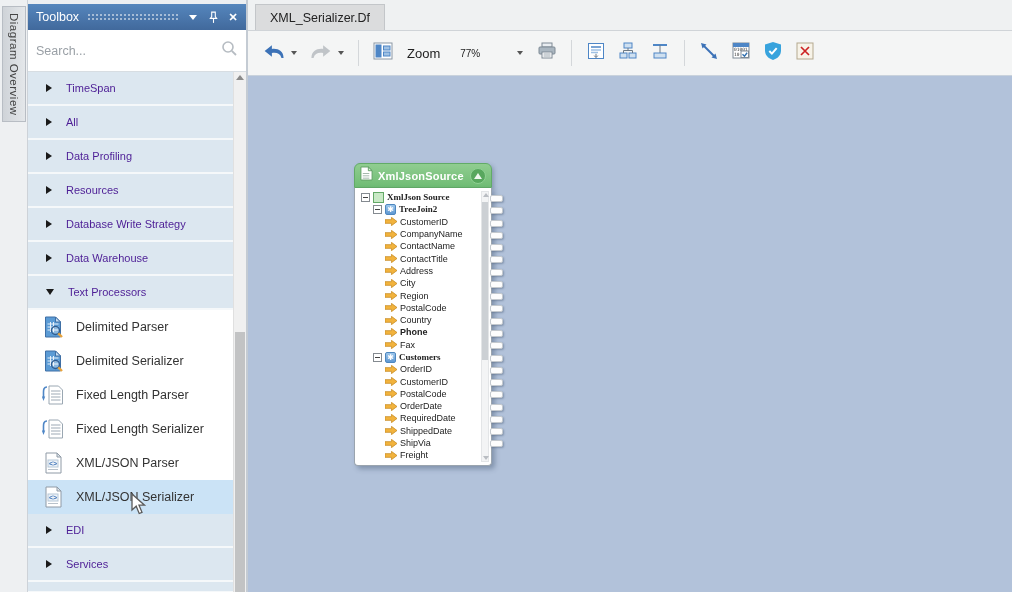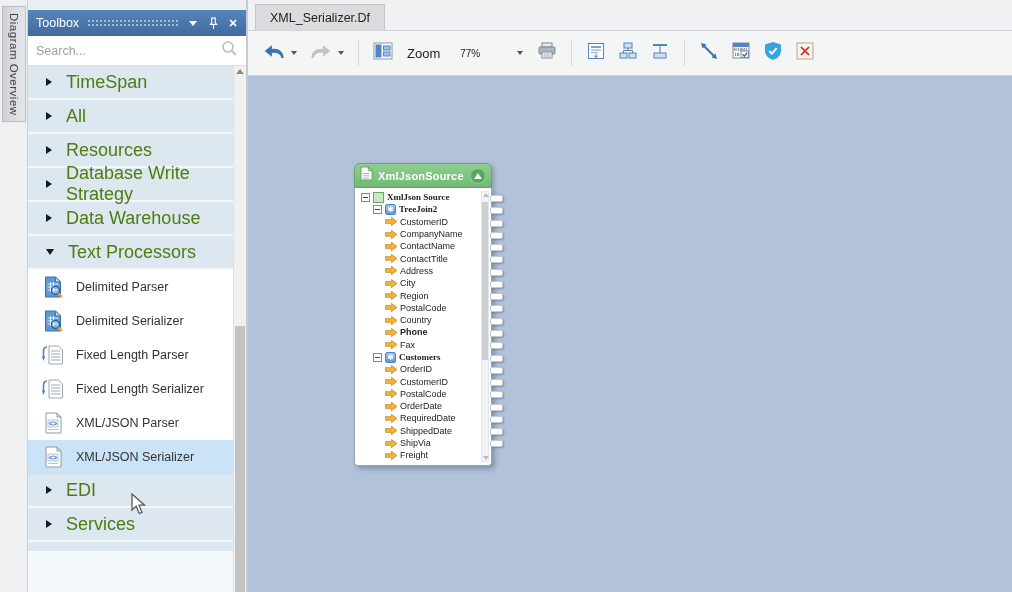--- a/index.html
+++ b/index.html
@@ -8,40 +8,40 @@
   #app { position:absolute; inset:0; display:flex; }
 
   
   .side-strip { width:28px; background:#eef0f2; border-right:1px solid #cdd2d8; position:relative; flex:none; }
   .vtab { position:absolute; top:6px; left:2px; width:24px; height:116px;
           background:linear-gradient(90deg,#cfd3d8,#e4e7ea); border:1px solid #b8bdc4;
           display:flex; align-items:center; justify-content:center; }
   .vtab span { writing-mode:vertical-rl; font-size:11.5px; color:#444; letter-spacing:.5px; }
 
   
-  .toolbox { width:220px; flex:none; background:#eceff2; padding-top:10px; border-right:2px solid #c4cbd3;
+  .toolbox { width:220px; flex:none; background:#eceff2; padding-top:4px; border-right:2px solid #c4cbd3;
              display:flex; flex-direction:column; position:relative; }
   .tb-title { height:26px; background:linear-gradient(#5586bd,#41699c); display:flex; align-items:center;
               padding:0 6px 0 8px; gap:6px; }
   .tb-title-text { color:#fff; font-size:12.5px; }
   .tb-grip { flex:1; height:8px; margin:0 2px;
              background-image:radial-gradient(circle, rgba(255,255,255,.5) 1px, transparent 1.1px);
              background-size:4px 4px; }
   .tb-btn { color:#fff; width:14px; height:14px; display:flex; align-items:center; justify-content:center; cursor:default; }
   .chev { width:0; height:0; border-left:4px solid transparent; border-right:4px solid transparent; border-top:5px solid #fff; }
   .tb-close { font-size:11px; font-weight:bold; line-height:1; }
-  .tb-search { height:30px; background:#fff; border-bottom:1px solid #d7dde2; display:flex; align-items:center; padding:0 8px; }
+  .tb-search { height:42px; background:#fff; border-bottom:1px solid #d7dde2; display:flex; align-items:center; padding:0 8px; }
   .tb-search input { flex:1; border:none; outline:none; font-size:12.5px; color:#444; font-family:"Liberation Sans",sans-serif; }
   .tb-search input::placeholder { color:#9aa0a6; }
   .tb-body { flex:1; display:flex; overflow:hidden; }
   .tb-list { flex:1; background:#f5f8fa; overflow:hidden; }
   .cat-row { height:32px; margin-bottom:2px; background:#dce7f0; display:flex; align-items:center; padding-left:18px; gap:14px; cursor:default; }
   .cat-arrow-r { width:0; height:0; border-top:4px solid transparent; border-bottom:4px solid transparent; border-left:6px solid #1a1a1a; }
   .cat-arrow-d { width:0; height:0; border-left:4px solid transparent; border-right:4px solid transparent; border-top:6px solid #1a1a1a; }
-  .cat-label { font-size:18px; color:#4d7c0f; }
+  .cat-label { font-size:11px; color:#4c1d95; }
   .item-row { height:34px; background:#fff; display:flex; align-items:center; padding-left:14px; gap:12px; cursor:default; }
   .item-row.selected { background:#cbe3f6; }
   .item-icon { width:22px; height:22px; flex:none; display:flex; align-items:center; justify-content:center; }
   .item-label { font-size:12.5px; color:#333; }
   .partial-row { height:9px; margin-top:2px; background:#dce7f0; }
   .tb-scroll { width:13px; background:#f0f0f0; border-left:1px solid #e0e0e0; position:relative; flex:none; }
   .tb-scroll .up { position:absolute; top:3px; left:0; right:0; height:10px; display:flex; justify-content:center; }
   .tb-scroll .up i { width:0; height:0; border-left:4px solid transparent; border-right:4px solid transparent; border-bottom:5px solid #8a8a8a; }
   .tb-scroll .thumb { position:absolute; left:1px; right:1px; top:260px; bottom:0; background:#c2c3c4; }
 
@@ -132,20 +132,24 @@
           <div class="cat-row">
             <i class="cat-arrow-r"></i>
             <span class="cat-label">TimeSpan</span>
           </div>
           <div class="cat-row">
             <i class="cat-arrow-r"></i>
             <span class="cat-label">All</span>
           </div>
           <div class="cat-row">
             <i class="cat-arrow-r"></i>
+            <span class="cat-label">Data Profiling</span>
+          </div>
+          <div class="cat-row">
+            <i class="cat-arrow-r"></i>
             <span class="cat-label">Resources</span>
           </div>
           <div class="cat-row">
             <i class="cat-arrow-r"></i>
             <span class="cat-label">Database Write Strategy</span>
           </div>
           <div class="cat-row">
             <i class="cat-arrow-r"></i>
             <span class="cat-label">Data Warehouse</span>
           </div>

